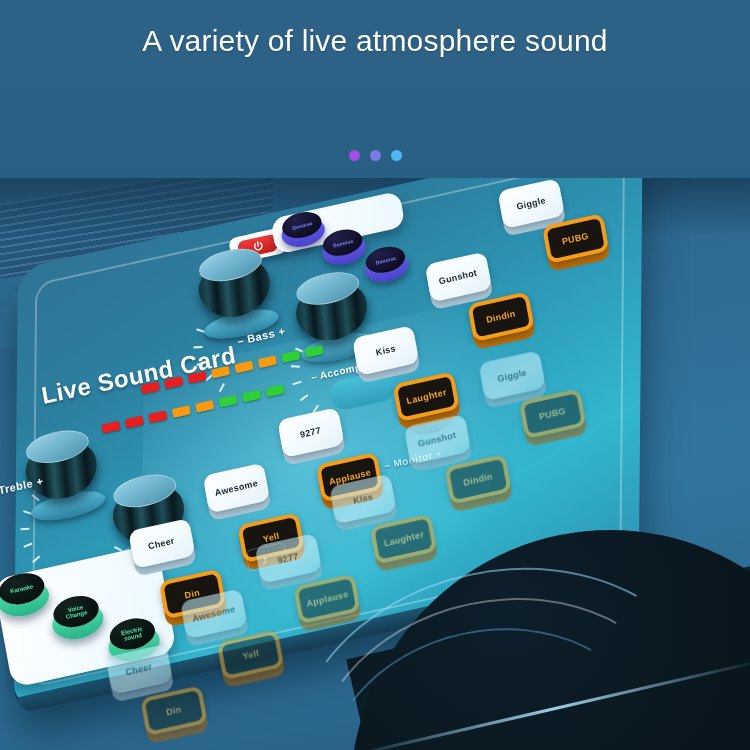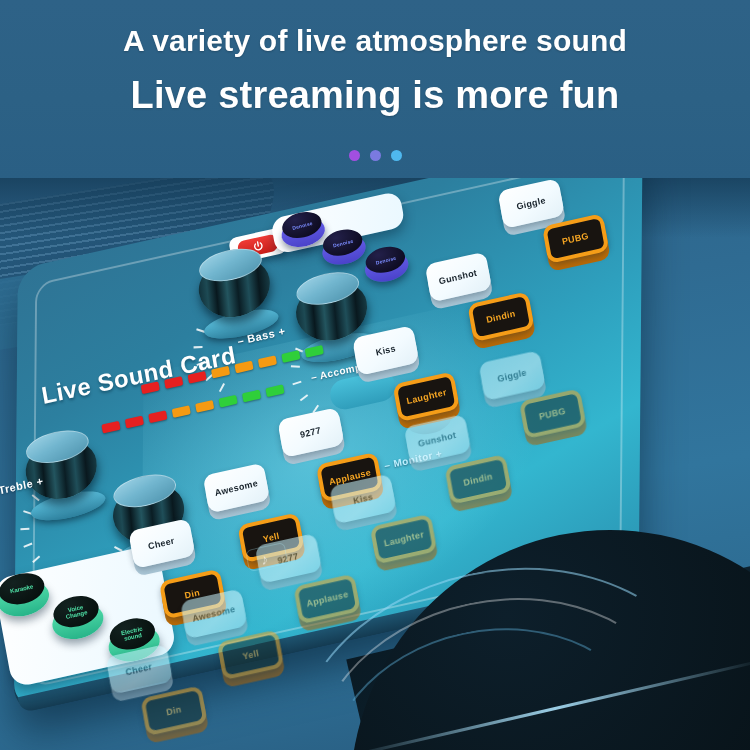--- a/index.html
+++ b/index.html
@@ -9,21 +9,21 @@
   #page { position:relative; width:750px; height:750px; overflow:hidden; }
 
   
   #header {
     position:absolute; left:0; top:0; width:750px; height:180px;
     background:linear-gradient(180deg,#2e6287 0%,#2c6185 55%,#2a5f84 100%);
     overflow:hidden;
   }
   #header-line1, #header-line2 {
     position:absolute; width:750px; text-align:center; color:#ffffff;
-    font-weight:700; letter-spacing:.2px; white-space:nowrap;
+    font-weight:400; letter-spacing:.2px; white-space:nowrap;
     text-shadow:0 1px 2px rgba(0,0,0,.22);
   }
   #header-line1 { top:24px;  font-size:30px; }
   #header-line2 { top:74px;  font-size:38px; }
   #dots { position:absolute; top:150px; left:0; width:750px;
           display:flex; justify-content:center; gap:10px; }
   #dots i { display:block; width:11px; height:11px; border-radius:50%; }
 
   
   #stage { position:absolute; left:0; top:178px; width:750px; height:572px;
@@ -186,21 +186,20 @@
   .trace { position:absolute; transform:skewX(11deg);
       border:1px solid rgba(180,240,255,.45); border-radius:6px; opacity:.6; }
 </style>
 </head>
 <body>
 
 <div id="page">
 
   <div id="header">
     <div id="header-line1">A variety of live atmosphere sound</div>
-    <div id="header-line2">Live streaming is more fun</div>
     <div id="dots">
       <i style="background:#a24fe0"></i>
       <i style="background:#7a7ae0"></i>
       <i style="background:#4fb8ef"></i>
     </div>
   </div>
 
   <div id="stage">
 
     <div class="bg-grille"></div>

